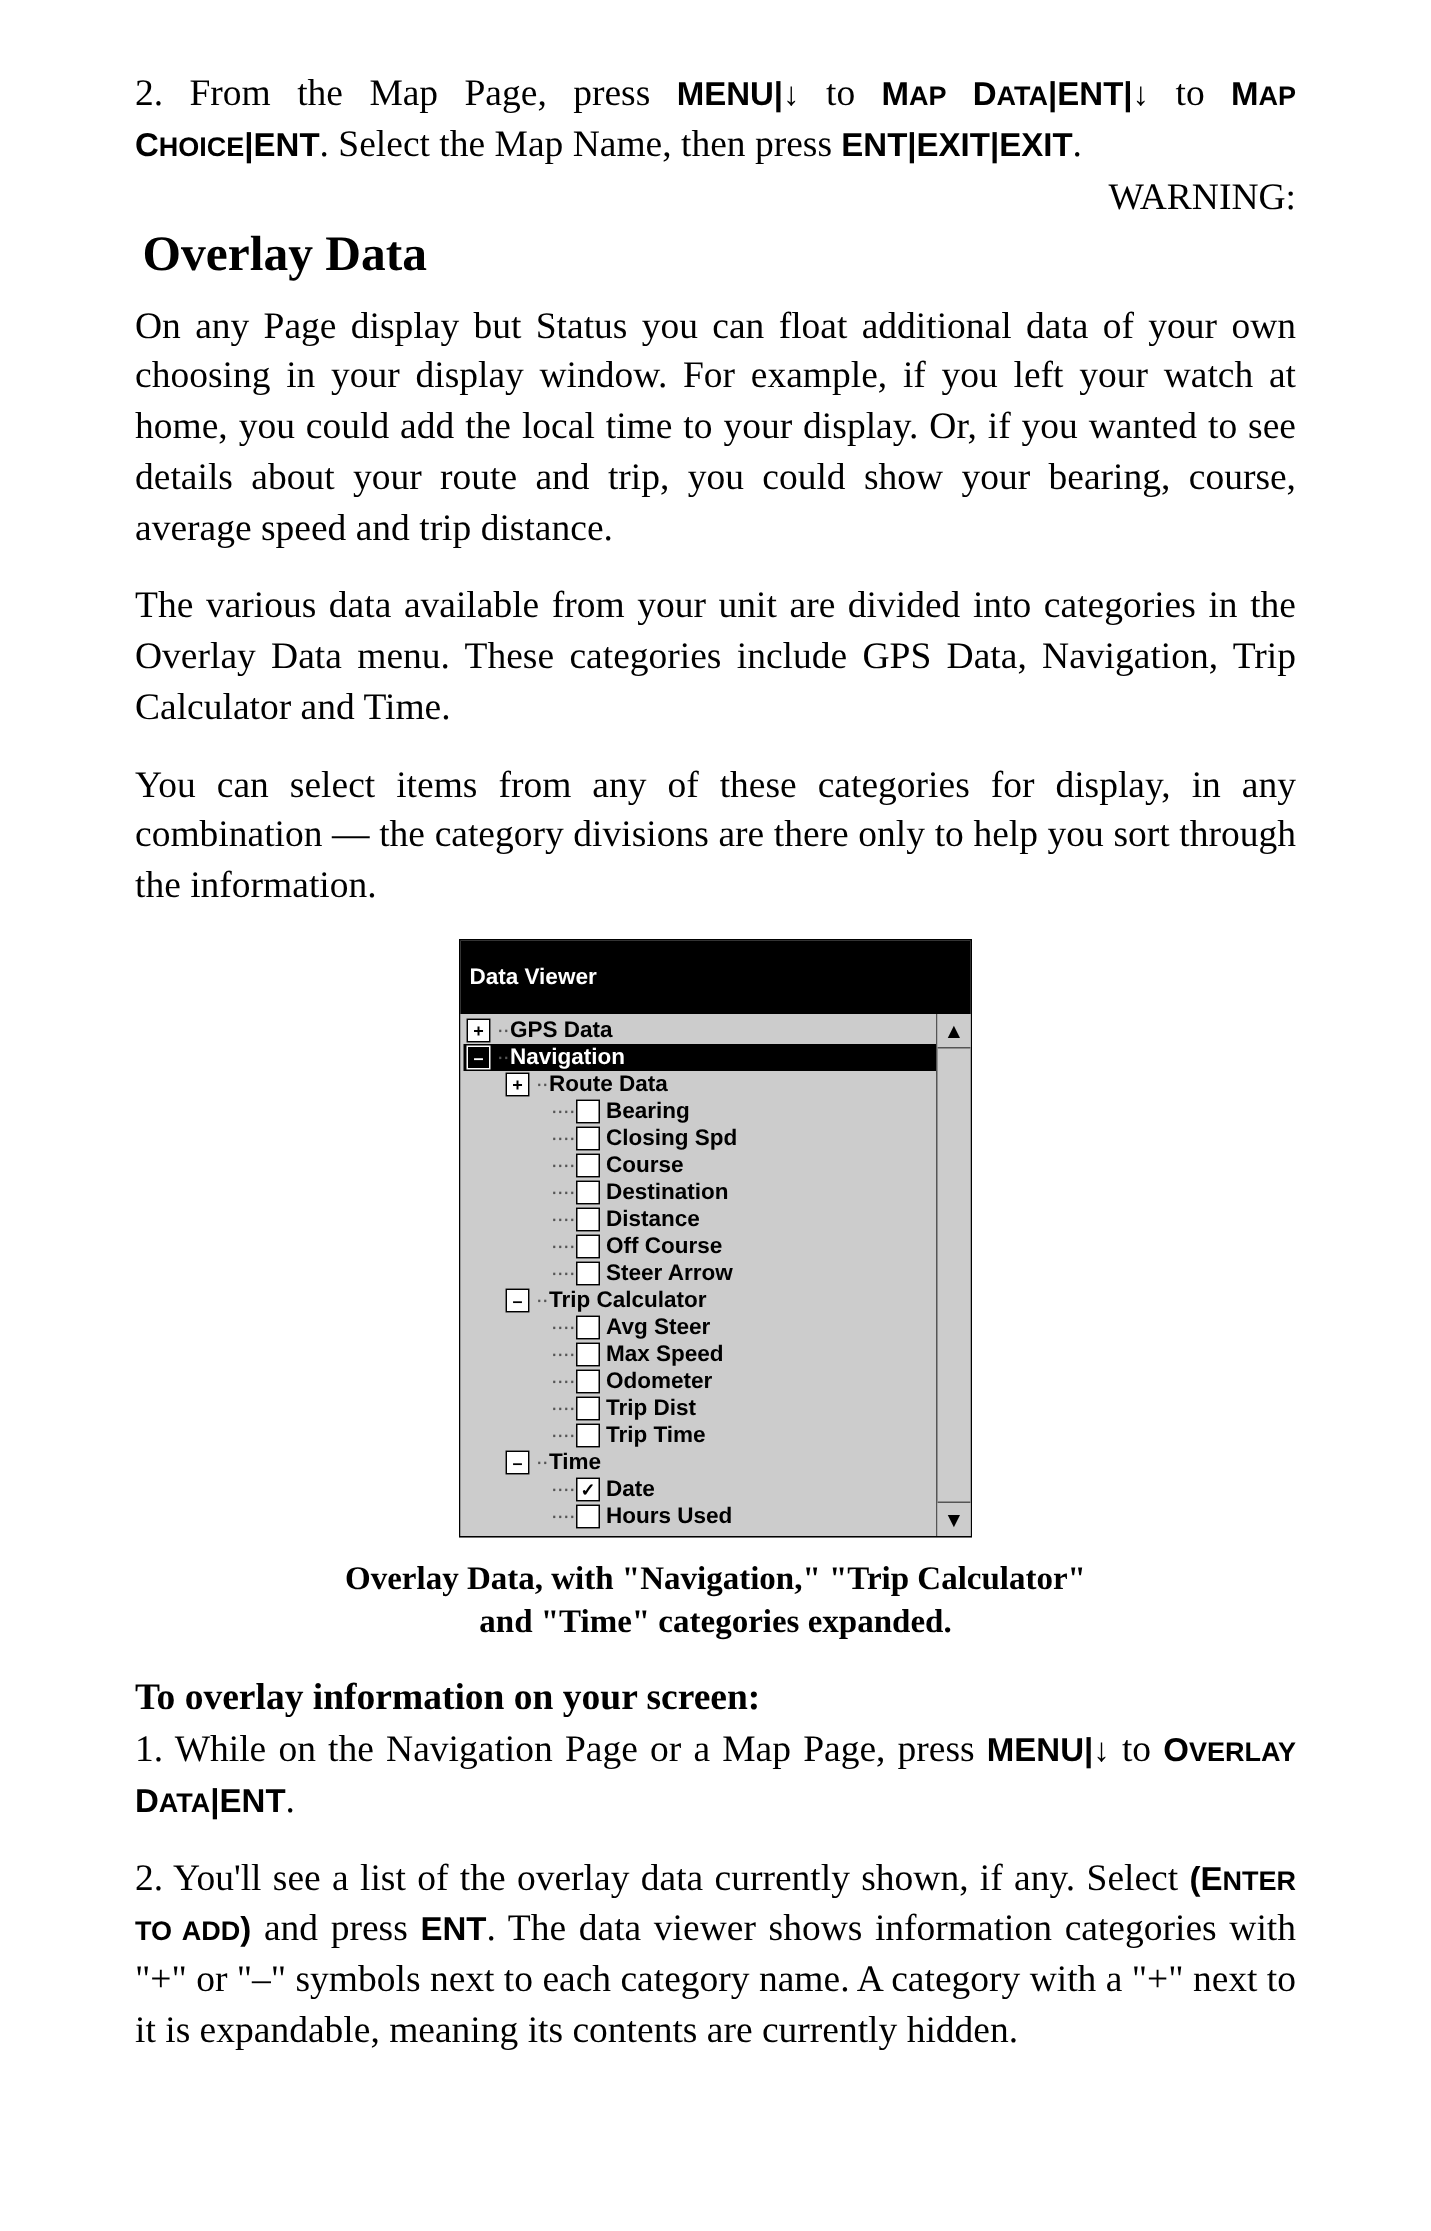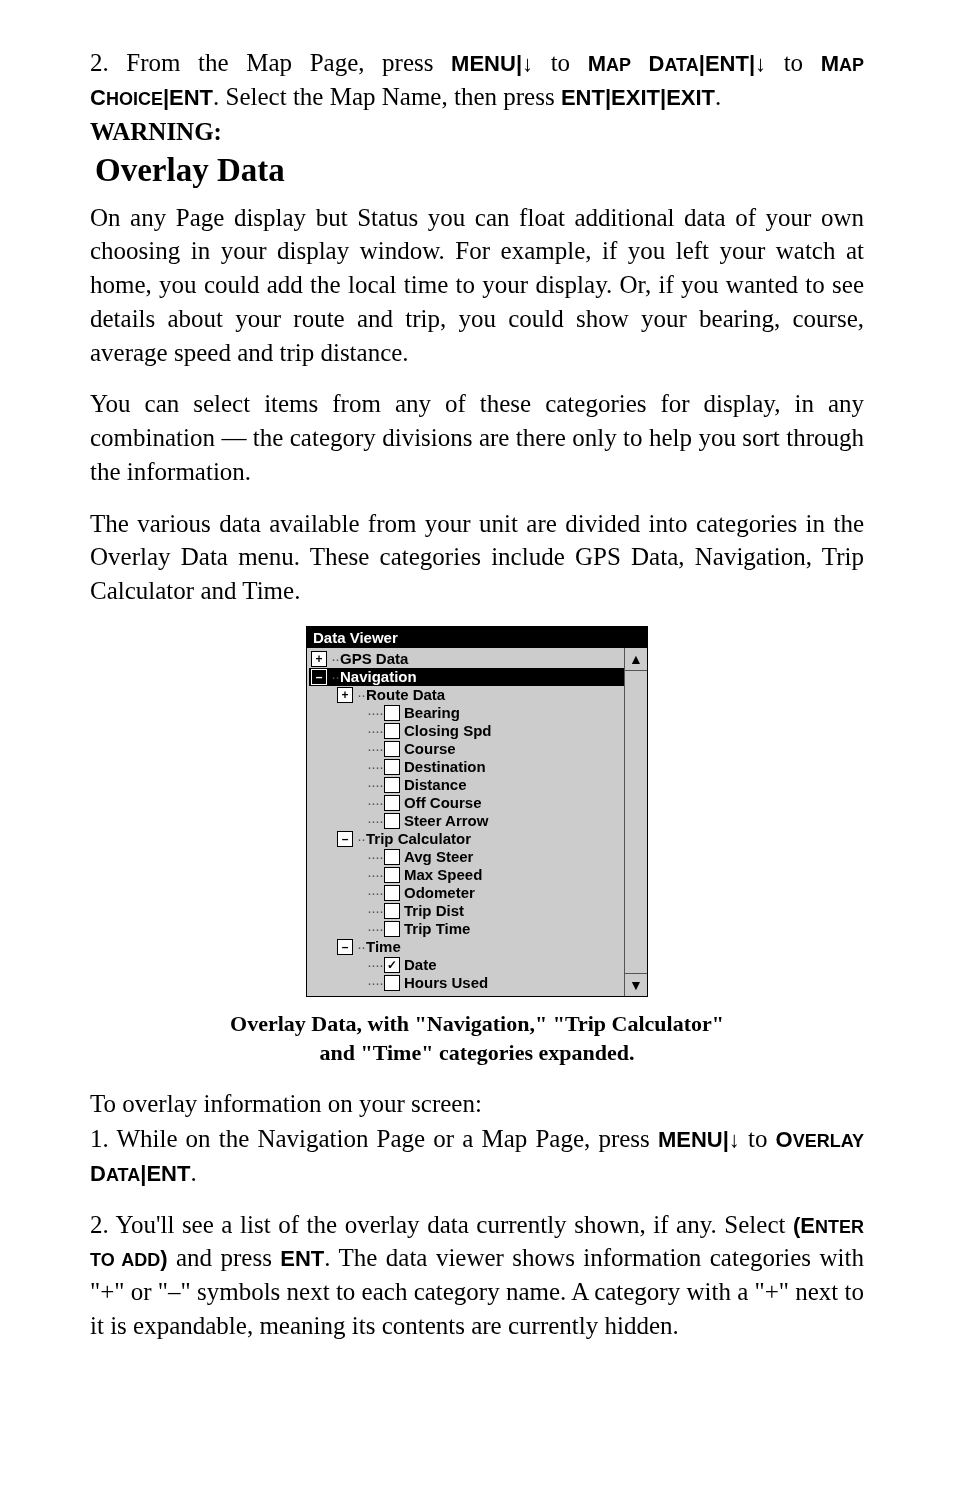--- a/index.html
+++ b/index.html
@@ -28,40 +28,41 @@
     text-align: justify;
     margin: 0 0 4px 0;
   }
   .key {
     font-family: Arial, Helvetica, sans-serif;
     font-weight: bold;
     font-size: 22px;
   }
   .italic { }
   .warning-head {
-    font-weight: bold;
+    font-weight: normal;
     font-size: 25px;
     margin: 0 0 6px 0;
+    text-align: right;
   }
   .warning-body {
     font-weight: bold;
     font-size: 25px;
     line-height: 1.35;
     text-align: justify;
     margin: 0 0 20px 0;
     padding-left: 48px;
   }
   .h2 {
     font-weight: bold;
     font-size: 33px;
     margin: 0 0 12px 5px;
     font-family: Liberation Serif, serif;
   }
   .h3 {
-    font-weight: normal;
+    font-weight: bold;
     font-size: 25px;
     margin: 0 0 4px 0;
   }
   .caption {
     text-align: center;
     font-weight: bold;
     font-size: 22px;
     line-height: 1.35;
     margin: 12px 0 22px 0;
   }
@@ -77,21 +78,21 @@
     border: 1px solid #000;
     background: #ccc;
     font-family: Verdana, Arial, Helvetica, sans-serif;
     font-size: 15px;
     font-weight: bold;
     color: #000;
   }
   .dv-title {
     background: #000;
     color: #fff;
-    padding: 2px 6px;
+    padding: 16px 6px;
     font-size: 15px;
   }
   .dv-body {
     display: flex;
   }
   .dv-tree {
     flex: 1 1 auto;
     padding: 2px 0 4px 2px;
     background: #ccc;
   }
@@ -162,22 +163,22 @@
     <span> to </span>
     <span class="key"><span>M</span><span style="font-size:18px">AP</span></span>
     <span class="key"><span>C</span><span style="font-size:18px">HOICE</span></span><span class="key">|</span><span class="key">ENT</span><span>. Select the </span><span class="italic">Map Name</span><span>, then press </span><span class="key">ENT</span><span class="key">|</span><span class="key">EXIT</span><span class="key">|</span><span class="key">EXIT</span><span>.</span>
   </p>
 
   <div class="warning-head">WARNING:</div>
 
   <div class="h2">Overlay Data</div>
 
   <p class="para">On any Page display but Status you can float additional data of your own choosing in your display window. For example, if you left your watch at home, you could add the local time to your display. Or, if you wanted to see details about your route and trip, you could show your bearing, course, average speed and trip distance.</p>
+  <p class="para">The various data available from your unit are divided into categories in the Overlay Data menu. These categories include GPS Data, Navigation, Trip Calculator and Time.</p>
   <p class="para">You can select items from any of these categories for display, in any combination — the category divisions are there only to help you sort through the information.</p>
-  <p class="para">The various data available from your unit are divided into categories in the Overlay Data menu. These categories include GPS Data, Navigation, Trip Calculator and Time.</p>
 
   <div class="figwrap">
     <div class="dataviewer">
       <div class="dv-title">Data Viewer</div>
       <div class="dv-body">
         <div class="dv-tree">
 
           <div class="dv-row pad1">
             <span class="box">+</span>
               <span class="dots">··</span>

